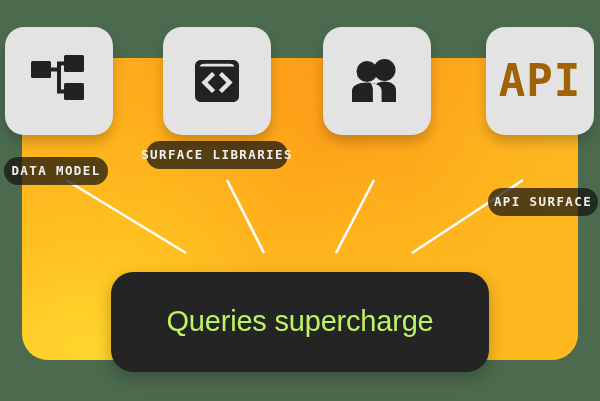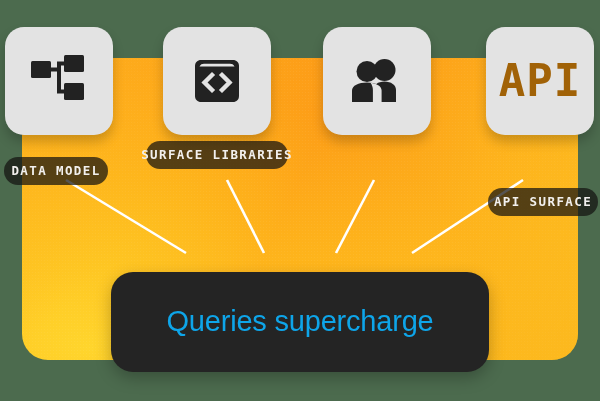--- a/index.html
+++ b/index.html
@@ -131,21 +131,21 @@
     width: 378px;
     height: 100px;
     border-radius: 22px;
     background: #242424;
     display: flex;
     align-items: center;
     justify-content: center;
     box-shadow: 0 6px 16px rgba(0,0,0,0.25);
   }
   .headline-box .headline {
-    color: #0ea5e9;
+    color: #bef264;
     font-family: "Liberation Sans", sans-serif;
     font-size: 29px;
     font-weight: 400;
     line-height: 1.16;
     text-align: center;
     letter-spacing: -0.2px;
     padding: 0 14px;
   }
 </style>
 </head>

